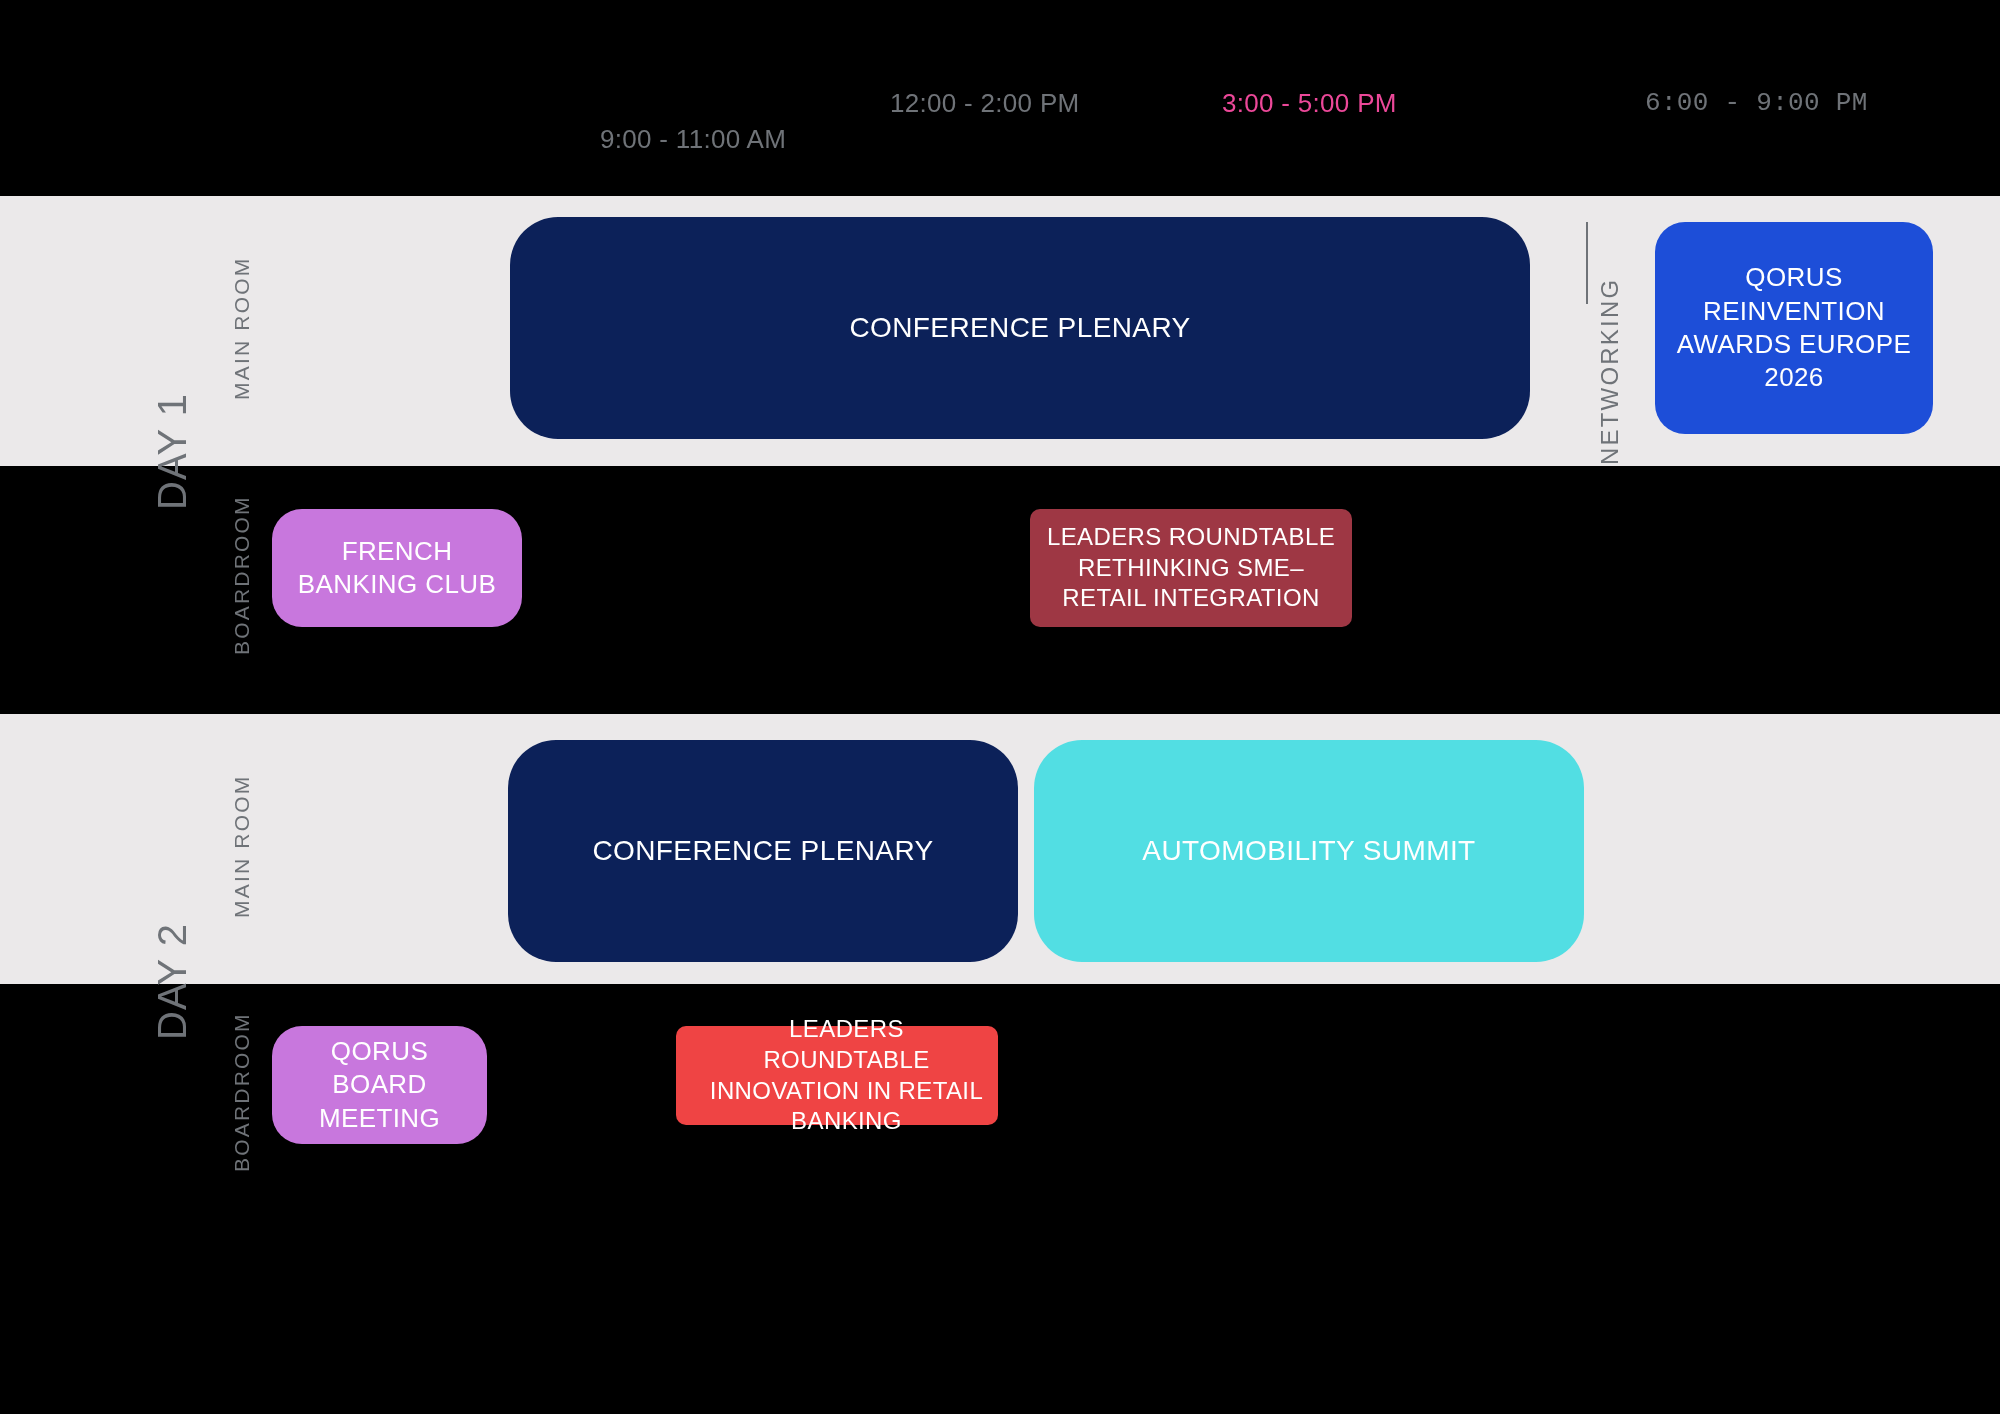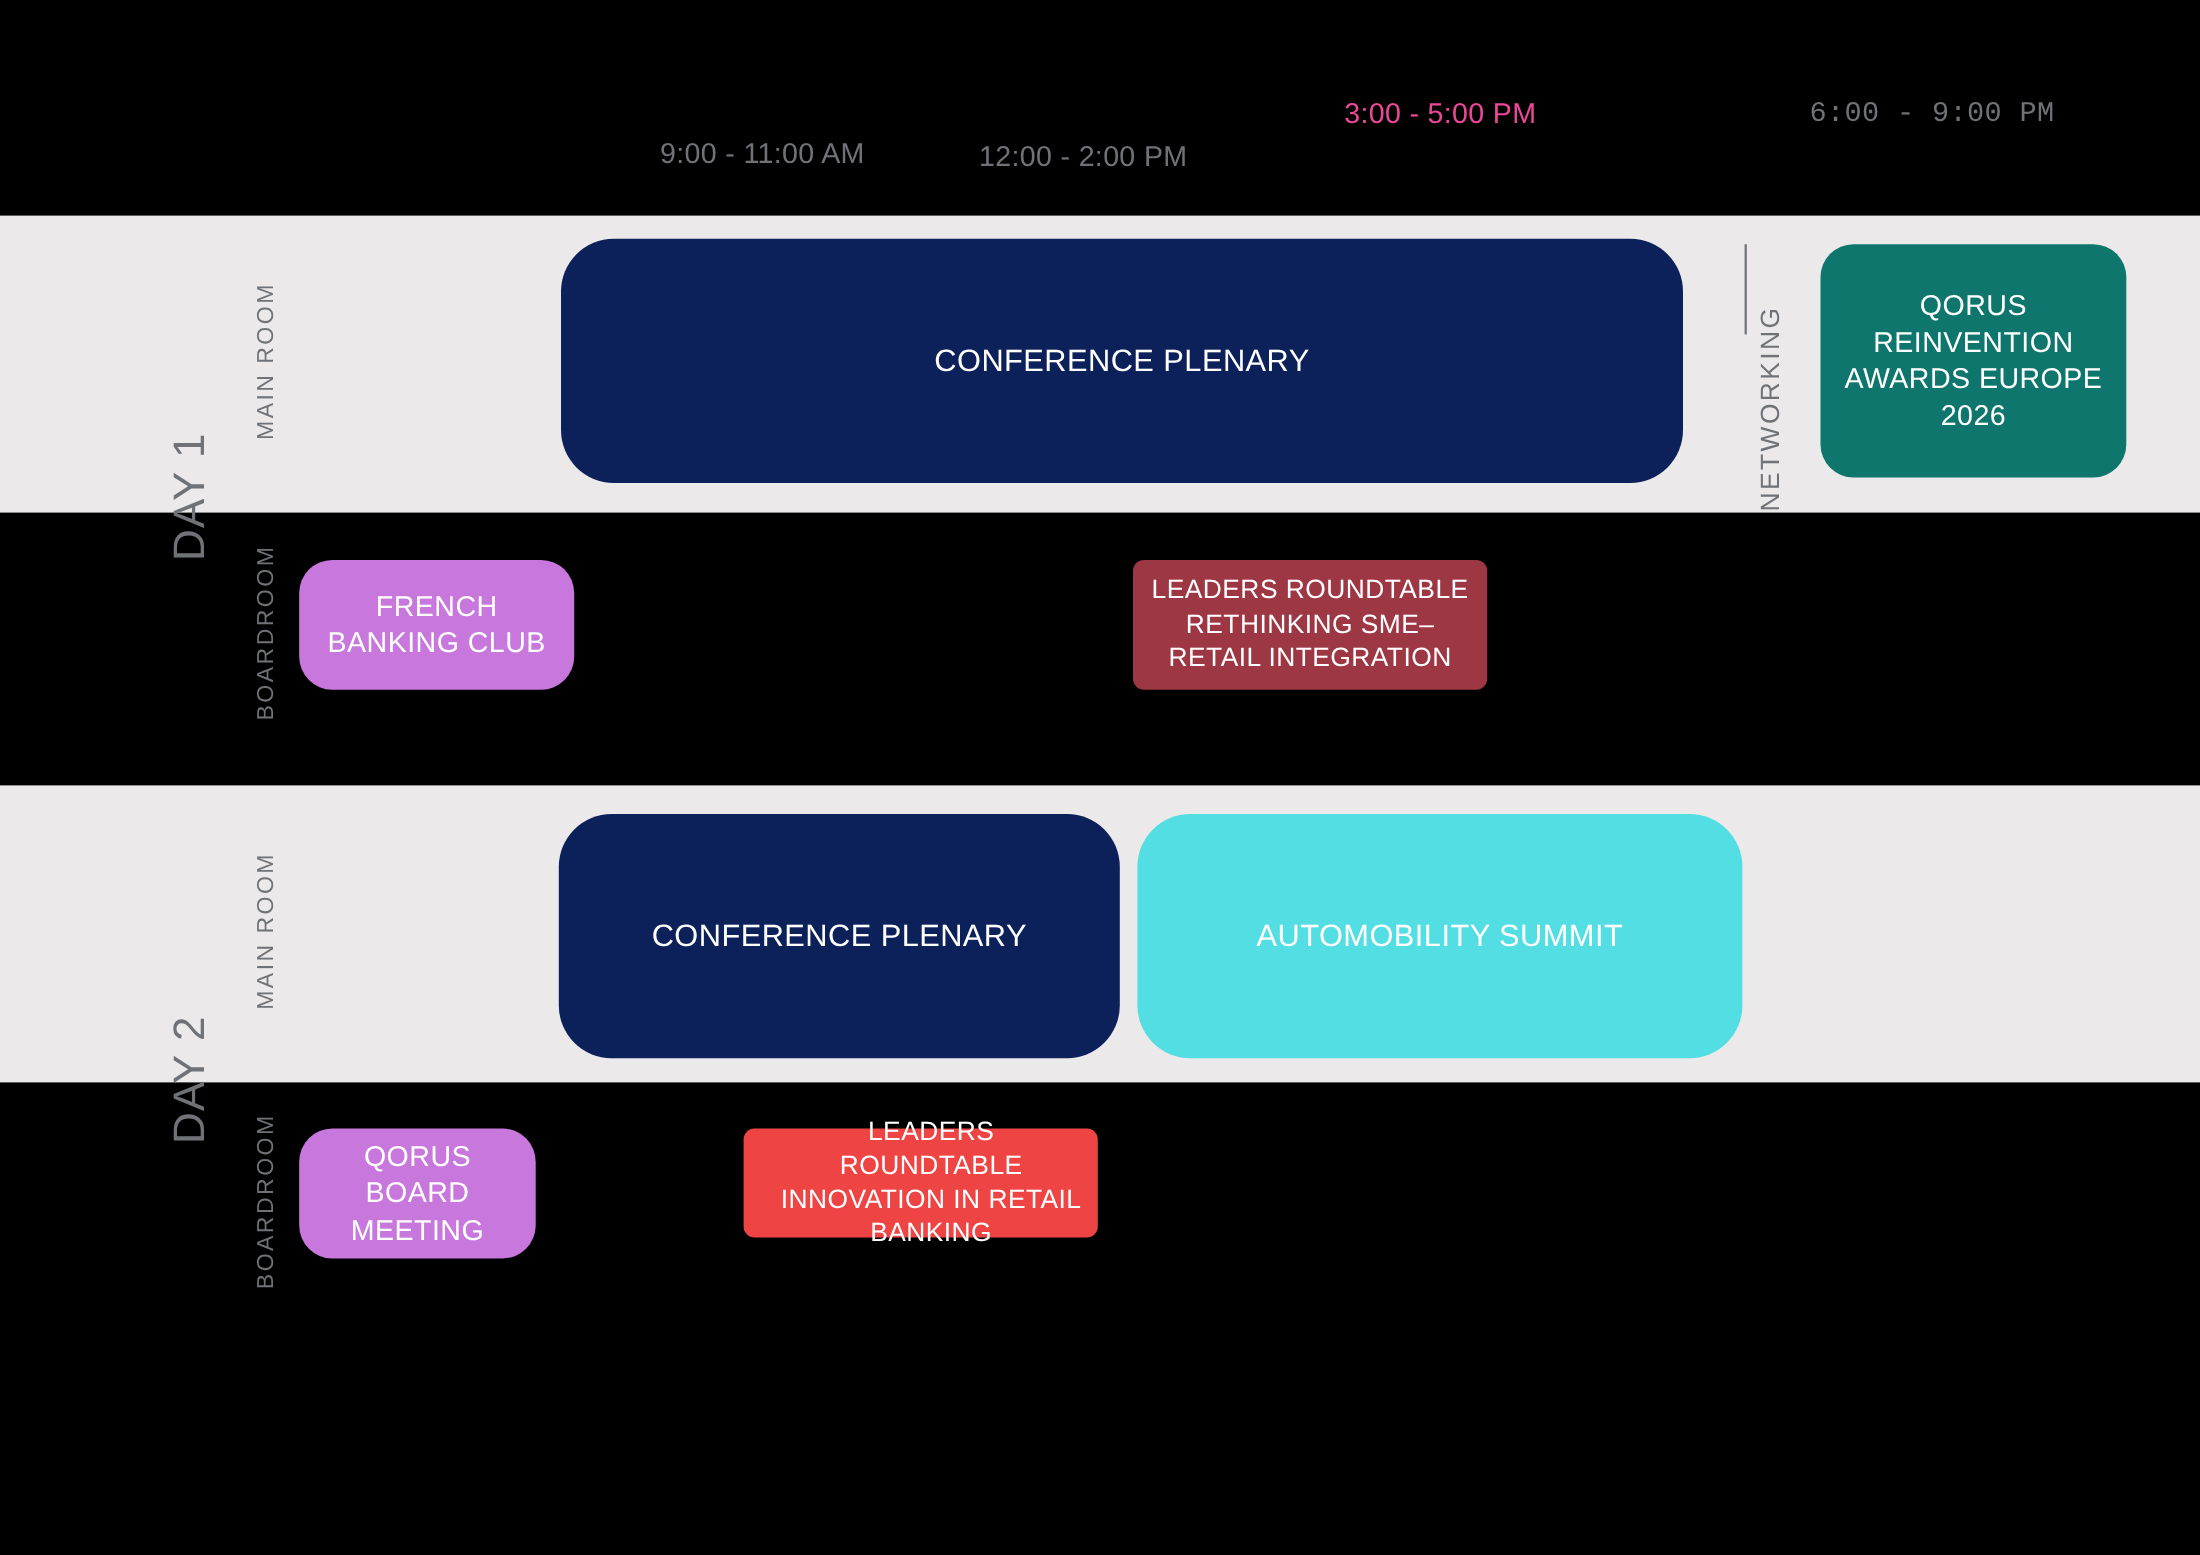--- a/index.html
+++ b/index.html
@@ -99,41 +99,41 @@
 </head>
 <body>
 
 <div id="stage" style="background: rgb(0, 0, 0);">
 
   <div class="band" id="band-day1" style="background: rgb(235, 233, 234);"></div>
   <div class="band" id="band-day2" style="background: rgb(235, 233, 234);"></div>
 
   <div class="time-header">
     <div class="time-slot" style="left: 600px; color: rgb(111, 115, 120); margin-top: 36px;">9:00 - 11:00 AM</div>
-    <div class="time-slot" style="left: 890px; color: rgb(111, 115, 120); margin-top: 39px;">12:00 - 2:00 PM</div>
+    <div class="time-slot" style="left: 890px; color: rgb(111, 115, 120);">12:00 - 2:00 PM</div>
     <div class="time-slot" style="left: 1222px; color: #ec4899;">3:00 - 5:00 PM</div>
     <div class="time-slot" style="left: 1645px; color: rgb(111, 115, 120); font-family: Liberation Mono, monospace;">6:00 - 9:00 PM</div>
   </div>
 
   <div class="vlabel day-label" style="left: 150px; top: 510px; color: rgb(111, 115, 120);">DAY 1</div>
   <div class="vlabel room-label" style="left: 230px; top: 400px; color: rgb(111, 115, 120);">MAIN ROOM</div>
   <div class="vlabel room-label" style="left: 230px; top: 655px; color: rgb(111, 115, 120);">BOARDROOM</div>
 
   <div class="net-rule" style="left: 1586px; top: 222px; height: 82px; background: rgb(111, 115, 120);"></div>
   <div class="vlabel net-label" style="left: 1596px; top: 465px; color: rgb(111, 115, 120);">NETWORKING</div>
 
   <div class="vlabel day-label" style="left: 150px; top: 1040px; color: rgb(111, 115, 120);">DAY 2</div>
   <div class="vlabel room-label" style="left: 230px; top: 918px; color: rgb(111, 115, 120);">MAIN ROOM</div>
   <div class="vlabel room-label" style="left: 230px; top: 1172px; color: rgb(111, 115, 120);">BOARDROOM</div>
 
   <div class="block large" id="s-d1-0" style="left: 510px; top: 217px; width: 1020px; height: 222px; background: rgb(12, 33, 89); color: rgb(255, 255, 255);">
     <span class="block-text">CONFERENCE PLENARY</span>
   </div>
 
-  <div class="block medium" id="s-d1-1" style="left: 1655px; top: 222px; width: 278px; height: 212px; background: #0f766e; color: rgb(255, 255, 255);">
+  <div class="block medium" id="s-d1-1" style="left: 1655px; top: 222px; width: 278px; height: 212px; background: #1d4ed8; color: rgb(255, 255, 255);">
     <span class="block-text">QORUS REINVENTION AWARDS EUROPE 2026</span>
   </div>
 
   <div class="block medium" id="s-d1-2" style="left: 272px; top: 509px; width: 250px; height: 118px; background: rgb(200, 119, 221); color: rgb(255, 255, 255);">
     <span class="block-text">FRENCH BANKING CLUB</span>
   </div>
 
   <div class="block small" id="s-d1-3" style="left: 1030px; top: 509px; width: 322px; height: 118px; background: rgb(158, 55, 68); color: rgb(255, 255, 255);">
     <span class="block-text">LEADERS ROUNDTABLE RETHINKING SME–RETAIL INTEGRATION</span>
   </div>

